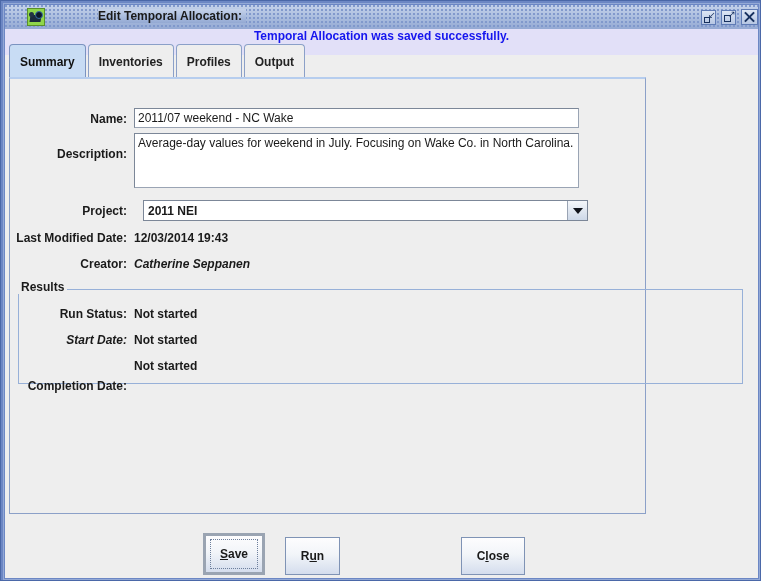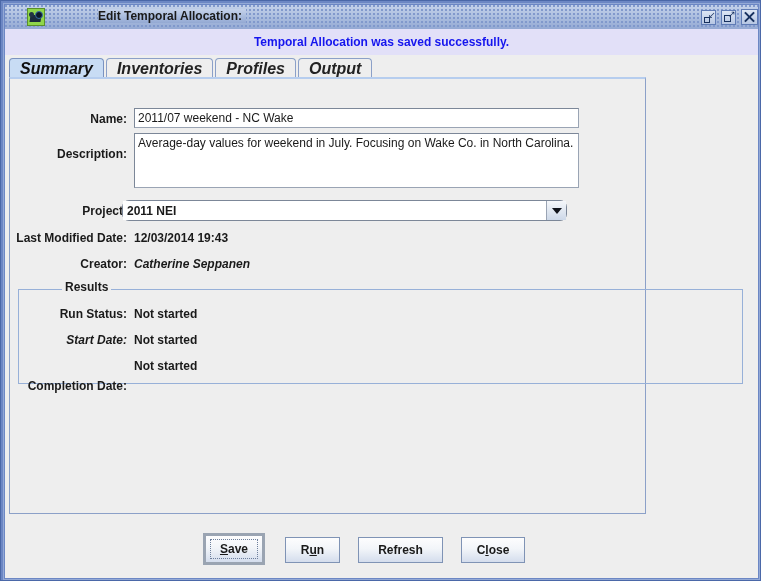--- a/index.html
+++ b/index.html
@@ -147,21 +147,20 @@
   #btn-close .x2 { transform: rotate(-45deg); }
 
   
   #message-bar {
     position: absolute;
     left: 4px; top: 28px;
     width: 753px;
     height: 26px;
     background: #e2e0f8;
     display: flex;
-    align-items: center;
     justify-content: center;
   }
   #message-text {
     color: #1515ee;
     font-weight: bold;
     font-size: 12px;
   }
 
   
   #content {
@@ -176,35 +175,34 @@
   
   #tabstrip {
     position: absolute;
     left: 4px; top: 2px;
     height: 22px;
     display: flex;
     align-items: flex-end;
   }
   .tab {
     position: relative;
-    height: 21px;
+    height: 35px;
     box-sizing: border-box;
     padding: 0 10px;
     margin-right: 2px;
     display: flex;
     align-items: center;
-    font-size: 16px;
+    font-size: 12px;
     font-weight: bold;
     color: #222222;
     background: #eeeeee;
     border: 1px solid #8ba0c8;
     border-bottom: none;
     border-radius: 4px 4px 0 0;
     white-space: nowrap;
-    font-style: italic;
   }
   .tab.active {
     background: #c8dcf4;
     color: #111111;
     border-color: #7b93c0;
   }
   #tabpanel {
     position: absolute;
     left: 4px; top: 22px;
     width: 637px;
@@ -298,21 +296,20 @@
     border: 1px solid #97b0d8;
   }
   #results-legend {
     position: absolute;
     left: 8px; top: 201px;
     background: #eeeeee;
     padding: 0 3px;
     font-size: 12px;
     font-weight: bold;
     color: #1a1a1a;
-    margin-left: 44px;
   }
 
   
   #buttonbar {
     position: absolute;
     left: 0; top: 461px;
     width: 753px;
     height: 62px;
     background: #eeeeee;
   }
@@ -324,21 +321,21 @@
     background: linear-gradient(to bottom, #fdfdfe 0%, #f2f5f9 45%, #d4dded 100%);
     border: 1px solid #7f93b5;
     font-family: "Liberation Sans", sans-serif;
     font-size: 12px;
     font-weight: bold;
     color: #1a1a1a;
     display: flex;
     align-items: center;
     justify-content: center;
     cursor: default;
-    padding: 12px;
+    padding: 18px;
   }
   .dlg-btn .mn { text-decoration: underline; }
   #btn-save {
     left: 198px; width: 62px;
     top: 17px; height: 32px;
     border: 3px solid #9aa4b2;
     background: linear-gradient(to bottom, #fdfdfe 0%, #f2f5f9 45%, #d4dded 100%);
     position: absolute;
   }
   #btn-save .focus-ring {
@@ -396,21 +393,21 @@
 
     <div id="tabpanel">
 
       <div class="form-label" style="left:0px; top:33px; width:117px;">Name:</div>
       <input class="text-input" type="text" style="left: 124px; top: 29px; width: 445px; height: 20px;" value="2011/07 weekend - NC Wake">
 
       <div class="form-label" style="left:0px; top:68px; width:117px;">Description:</div>
       <textarea class="text-input" style="left: 124px; top: 54px; width: 445px; height: 55px;">Average-day values for weekend in July. Focusing on Wake Co. in North Carolina.</textarea>
 
       <div class="form-label" style="left:0px; top:125px; width:117px;">Project:</div>
-      <div id="project-combo" style="left:112px; top:121px;border-radius:7px;">
+      <div id="project-combo" style="left:133px; top:121px;">
         <div id="project-combo-value">2011 NEI</div>
         <div id="project-combo-button">
           <div class="tri"></div>
         </div>
       </div>
 
       <div class="form-label" style="left:0px; top:152px; width:117px;">Last Modified Date:</div>
       <div class="form-value" style="left:124px; top:152px;">12/03/2014 19:43</div>
 
       <div class="form-label" style="left:0px; top:178px; width:117px;">Creator:</div>
@@ -431,20 +428,19 @@
     </div>
 
     <div id="buttonbar">
       <button class="dlg-btn" id="btn-save">
         <span class="focus-ring"></span>
         <span><span class="mn">S</span><span>ave</span></span>
       </button>
       <button class="dlg-btn" id="btn-run">
         <span><span>R</span><span class="mn">u</span><span>n</span></span>
       </button>
-      <button class="dlg-btn" id="btn-refresh">Refresh</button>
       <button class="dlg-btn" id="btn-close-dlg">
         <span><span>C</span><span class="mn">l</span><span>ose</span></span>
       </button>
     </div>
 
   </div>
 </div>
 
 </body></html>

